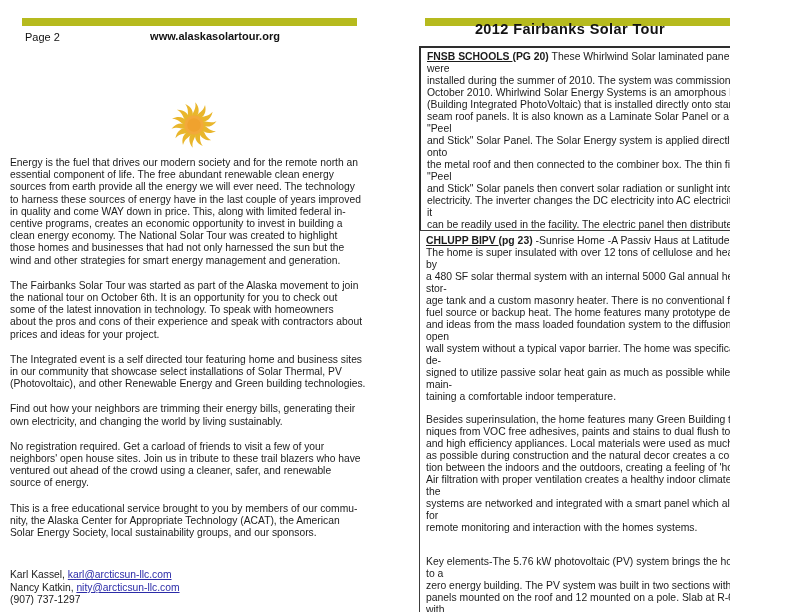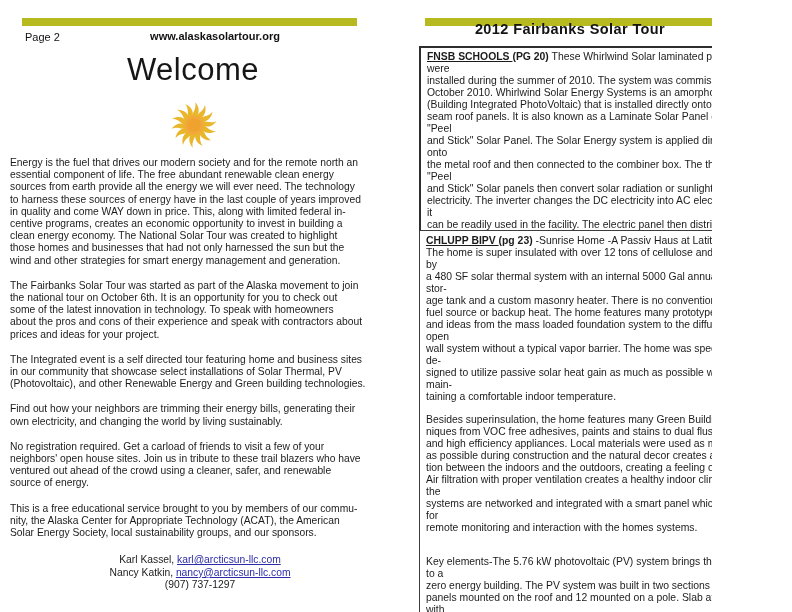--- a/index.html
+++ b/index.html
@@ -3,38 +3,39 @@
 <meta charset="utf-8">
 <style>
   html,body{margin:0;padding:0;background:#ffffff;}
   .sheet{
     position:relative;
     width:712px;height:612px;
     background:#ffffff;
     font-family:"Liberation Sans", sans-serif;
     color:#1b1b1b;
     overflow:hidden;
+    padding-left:18px;
   }
   .accent-bar{position:absolute;top:18px;height:8px;background:#b6ba1e;}
   .bar-left{left:22px;width:335px;}
   .bar-right{left:425px;width:337px;}
 
   
   .pg-label{position:absolute;font-size:11px;color:#111;}
   .pg2{left:25px;top:31px;}
   .site-url{position:absolute;left:110px;top:30px;width:210px;text-align:center;
     font-size:11px;font-weight:bold;color:#111;}
   .welcome{position:absolute;left:0;top:52px;width:386px;text-align:center;
     font-size:31px;font-weight:400;letter-spacing:0.5px;color:#161616;}
   .sun{position:absolute;left:167px;top:97px;width:54px;height:56px;}
 
   .left-body{position:absolute;left:10px;top:157px;width:380px;
     font-size:10.3px;line-height:12.2px;}
   .left-body p{margin:0 0 13px 0;white-space:pre-line;}
-  .contact-block{margin-top:15px;text-align:center;}
+  .contact-block{margin-top:30px;}
   .contact-line{line-height:12.6px;}
   a.email{color:#2b2ba8;text-decoration:underline;cursor:pointer;}
 
   
   .rp-title{position:absolute;left:420px;top:21px;width:300px;text-align:center;
     font-size:14.5px;font-weight:bold;letter-spacing:0.4px;color:#141414;}
   .pg31{left:747px;top:24px;}
 
   .box{position:absolute;left:419px;width:344px;box-sizing:border-box;
     background:#fff;font-size:10.4px;line-height:12px;color:#1b1b1b;}
@@ -48,21 +49,20 @@
   .gap2{margin-top:22px !important;}
 </style>
 </head>
 <body>
 
 <div class="sheet">
 
   <div class="accent-bar bar-left"></div>
   <div class="pg-label pg2">Page 2</div>
   <div class="site-url">www.alaskasolartour.org</div>
-  <div class="welcome">Welcome</div>
 
   <svg class="sun" viewBox="-32 -32 64 64" xmlns="http://www.w3.org/2000/svg">
     <defs>
       <path id="ray" d="M-2.5,-10 C-1.5,-16 3,-18.5 1.5,-27 C7,-20.5 6.5,-14 2.5,-9 Z" fill="#e9b62c"></path>
     </defs>
     <g>
       <use href="#ray" transform="rotate(0)"></use>
       <use href="#ray" transform="rotate(25.7)"></use>
       <use href="#ray" transform="rotate(51.4)"></use>
       <use href="#ray" transform="rotate(77.1)"></use>
@@ -107,21 +107,21 @@
 source of energy.</p>
     <p>This is a free educational service brought to you by members of our commu-
 nity, the Alaska Center for Appropriate Technology (ACAT), the American
 Solar Energy Society, local sustainability groups, and our sponsors.</p>
 
     <div class="contact-block">
       <div class="contact-line">
         <span>Karl Kassel, </span><a class="email">karl@arcticsun-llc.com</a>
       </div>
       <div class="contact-line">
-        <span>Nancy Katkin, </span><a class="email">nancy@arcticsun-llc.com</a>
+        <span>Nancy Katkin, </span><a class="email">nity@arcticsun-llc.com</a>
       </div>
       <div class="contact-line">(907) 737-1297</div>
     </div>
   </div>
 
   <div class="accent-bar bar-right"></div>
   <div class="rp-title">2012 Fairbanks Solar Tour</div>
   <div class="pg-label pg31">Page 31</div>
 
   <div class="box box-fnsb">

